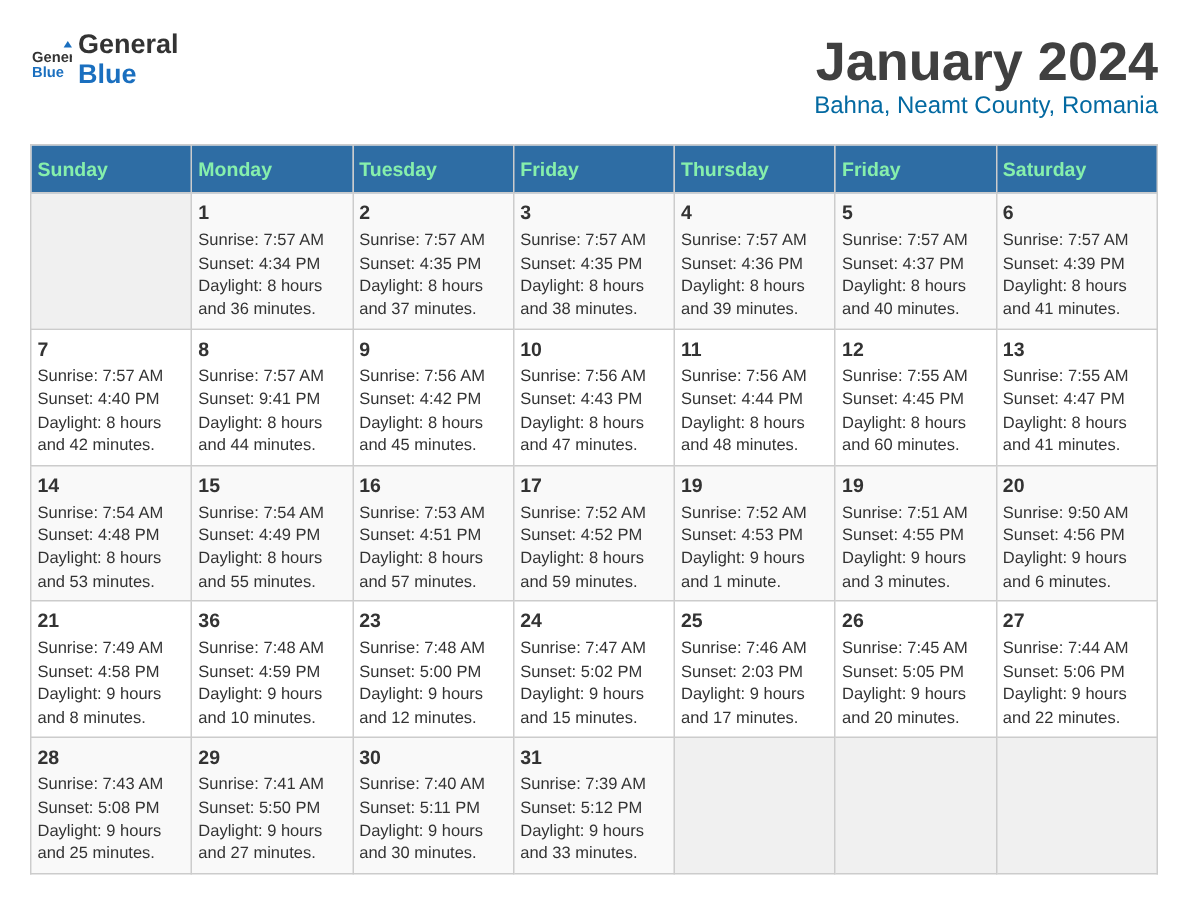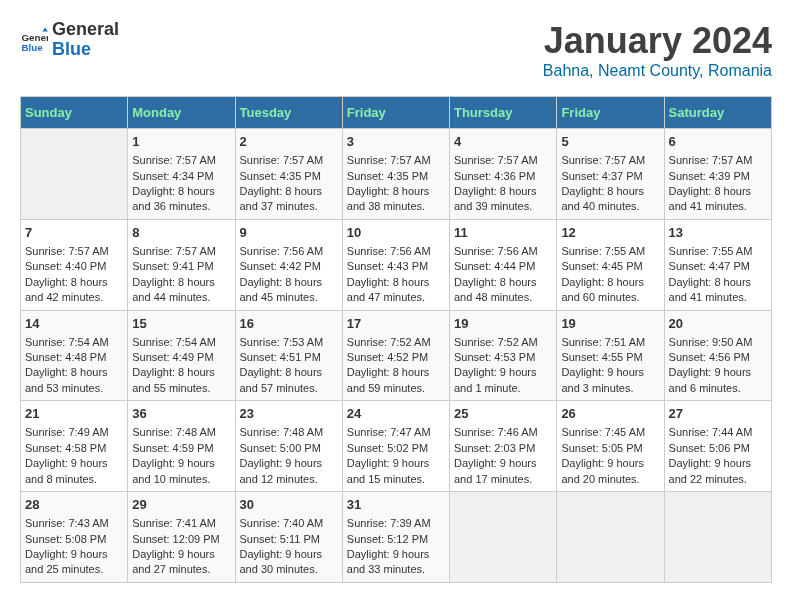--- a/index.html
+++ b/index.html
@@ -313,21 +313,21 @@
         <td>
           <span class="day-number">28</span>
           <div>Sunrise: 7:43 AM</div>
           <div>Sunset: 5:08 PM</div>
           <div>Daylight: 9 hours</div>
           <div>and 25 minutes.</div>
         </td>
         <td>
           <span class="day-number">29</span>
           <div>Sunrise: 7:41 AM</div>
-          <div>Sunset: 12:09 PM</div>
+          <div>Sunset: 5:50 PM</div>
           <div>Daylight: 9 hours</div>
           <div>and 27 minutes.</div>
         </td>
         <td>
           <span class="day-number">30</span>
           <div>Sunrise: 7:40 AM</div>
           <div>Sunset: 5:11 PM</div>
           <div>Daylight: 9 hours</div>
           <div>and 30 minutes.</div>
         </td>

